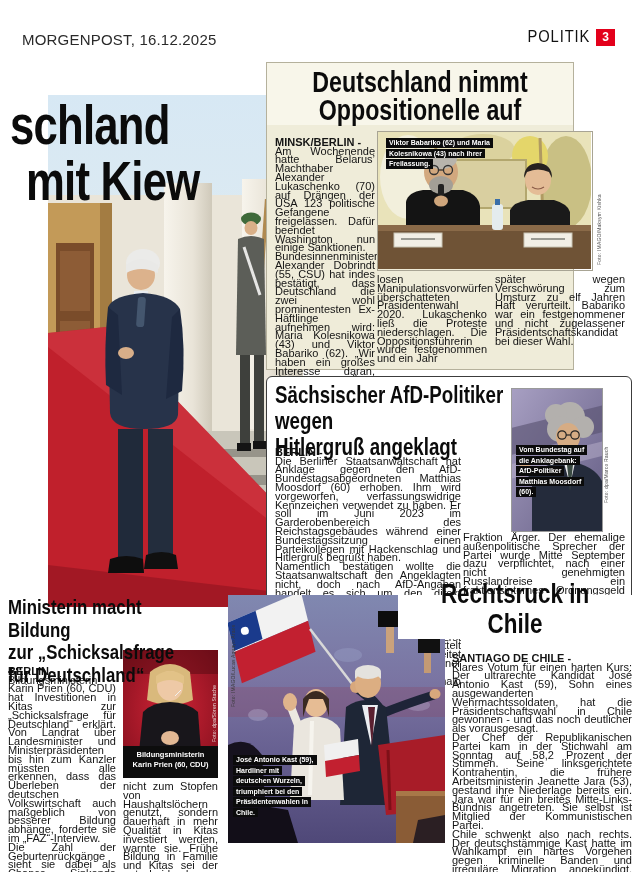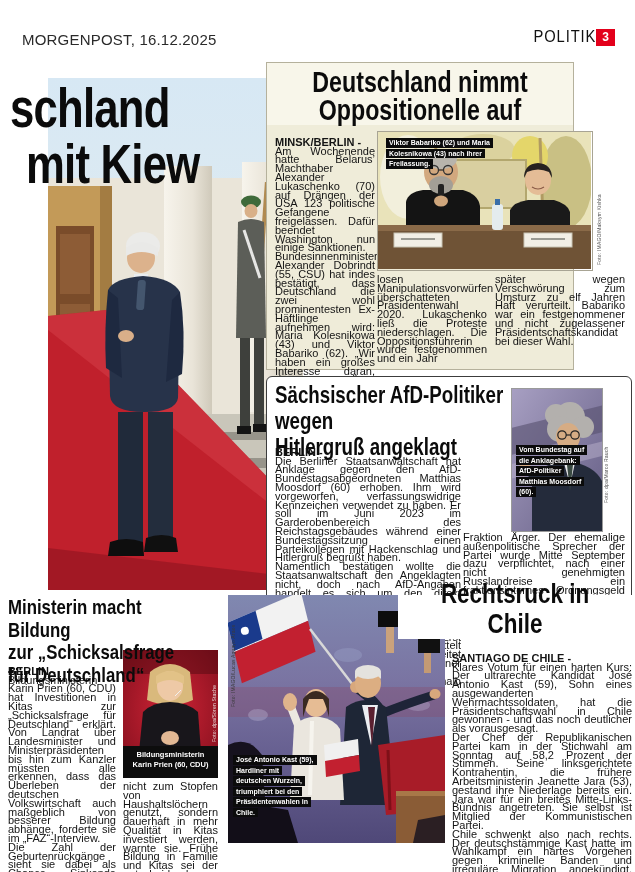--- a/index.html
+++ b/index.html
@@ -1,21 +1,21 @@
 <!DOCTYPE html>
 <html lang="de"><head>
 <meta charset="utf-8">
 <style>
   html,body{margin:0;padding:0;background:#888;}
   .page{position:relative;width:635px;height:872px;background:#ffffff;overflow:hidden;
         font-family:"Liberation Sans",sans-serif;color:#1a1a1a;margin:0 auto;}
   .abs{position:absolute;}
   
   .mast-issue{font-size:15px;color:#2a2a2a;letter-spacing:.2px;}
-  .mast-right{display:flex;align-items:center;}
+  .mast-right{display:flex;align-items:center;gap:6px;}
   .mast-section{font-size:16px;color:#111;letter-spacing:1px;transform:scaleX(.92);transform-origin:right center;}
   .page-badge{width:19px;height:17px;background:#e3001b;color:#fff;font-weight:bold;font-size:12px;
               display:flex;align-items:center;justify-content:center;}
   
   .hl{font-weight:bold;color:#0b0b0b;white-space:pre-line;}
   .hl-lead{font-size:56px;line-height:56px;transform:scaleX(.78);transform-origin:left top;letter-spacing:-1px;}
   .hl-belarus{width:100%;text-align:center;font-size:29px;line-height:28px;transform:scaleX(.8);transform-origin:center top;}
   .hl-afd{font-size:24px;line-height:26px;transform:scaleX(.78);transform-origin:left top;}
   .hl-prien{font-size:21px;line-height:22.5px;transform:scaleX(.8);transform-origin:left top;}
   .hl-chile{width:100%;text-align:center;font-size:28px;line-height:30px;transform:scaleX(.8);transform-origin:center top;}
@@ -44,21 +44,21 @@
 <body>
 
 <div class="page">
 
   <div class="abs mast-issue" style="left:22px;top:31px;">MORGENPOST, 16.12.2025</div>
   <div class="abs mast-right" style="right:20px;top:28px;">
     <span class="mast-section">POLITIK</span>
     <span class="page-badge">3</span>
   </div>
 
-  <div class="photo" style="left:8px;top:78px;width:255px;height:616px;padding-left:40px;">
+  <div class="photo" style="left:8px;top:95px;width:255px;height:616px;padding-left:40px;">
     <svg viewBox="0 0 255 512" width="255" height="512">
       <defs>
         <linearGradient id="sky" x1="0" y1="0" x2="0" y2="1">
           <stop offset="0" stop-color="#d7e8f4"></stop>
             <stop offset="1" stop-color="#e9efec"></stop>
         </linearGradient>
         <linearGradient id="pil" x1="0" y1="0" x2="1" y2="0">
           <stop offset="0" stop-color="#f7f4ec"></stop>
             <stop offset=".6" stop-color="#e9e4d8"></stop>
             <stop offset="1" stop-color="#cfc9ba"></stop>

